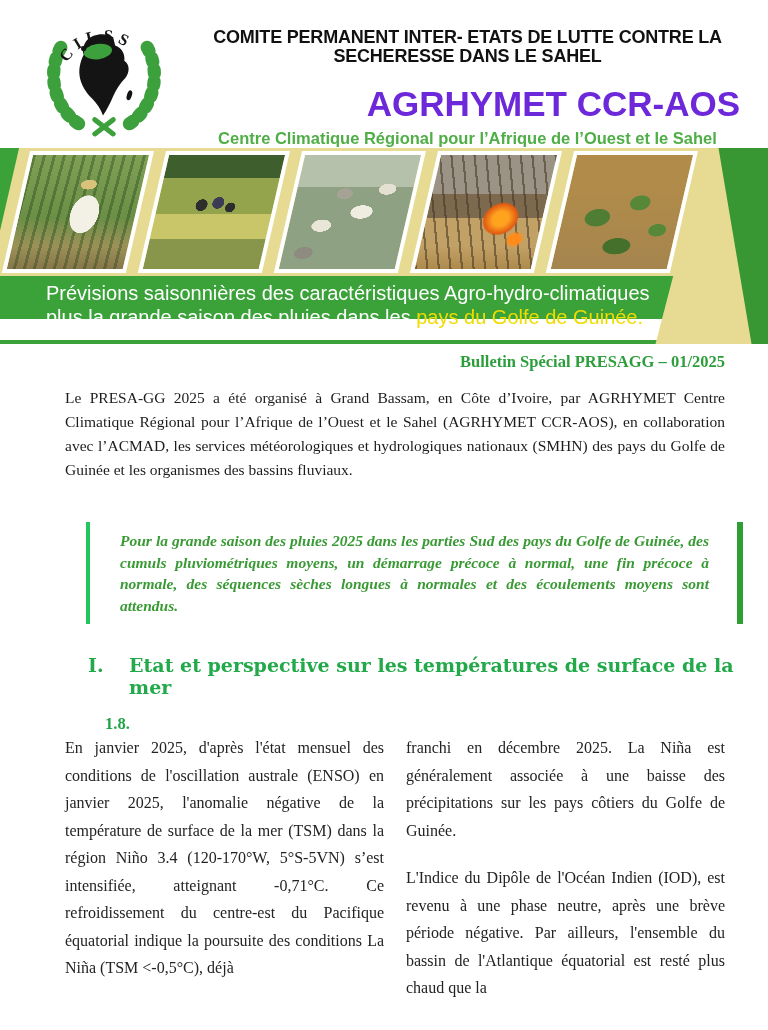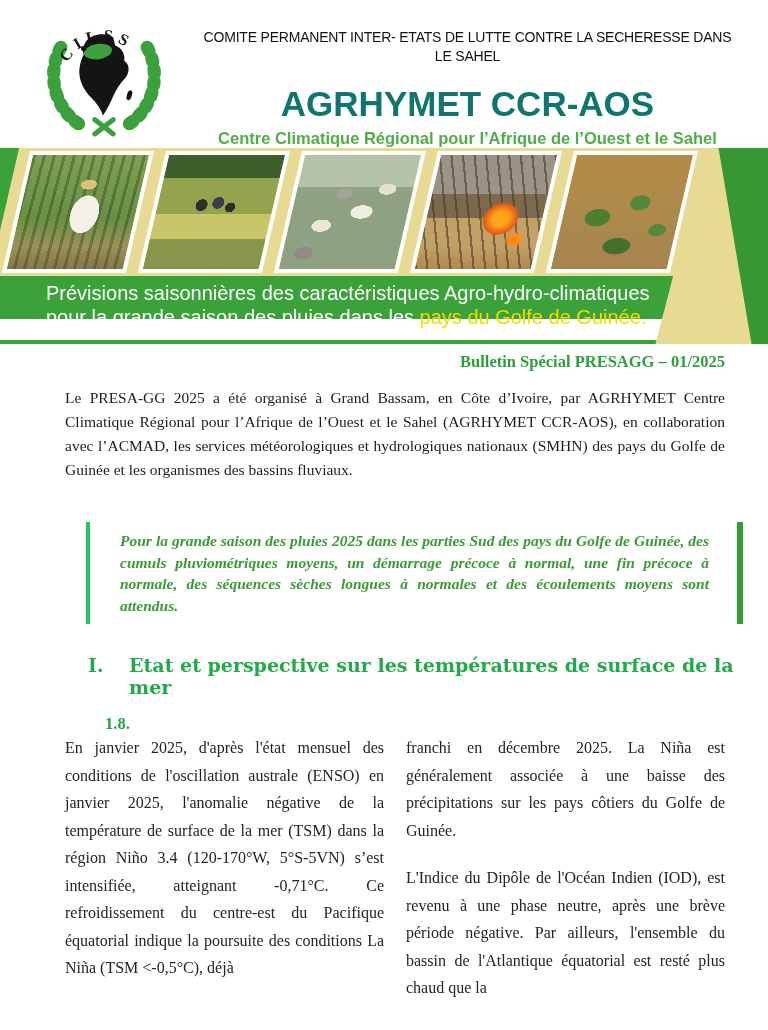--- a/index.html
+++ b/index.html
@@ -7,27 +7,27 @@
   body {
     width:768px; height:1030px; overflow:hidden; position:relative;
     font-family:"Liberation Serif", serif; color:#222;
   }
   
   .header { position:relative; padding-top:16px; height:140px; }
   .logo { position:absolute; left:34px; top:14px; width:140px; height:126px; }
   .logo svg { width:100%; height:100%; }
   .header-text { margin-left:195px; width:545px; text-align:center; }
   .org-lines {
-    font-family:"Liberation Sans", sans-serif; font-weight:400;
-    font-size:14px; line-height:19px; color:#111; letter-spacing:-0.2px;
+    font-family:"Liberation Sans", sans-serif; font-weight:700;
+    font-size:18px; line-height:19px; color:#111; letter-spacing:-0.2px;
     padding-top:12px;
   }
   .main-title {
     font-family:"Liberation Sans", sans-serif; font-weight:600;
-    font-size:35px; line-height:40px; color:#0f766e; margin-top:18px;
+    font-size:35px; line-height:40px; color:#6d28d9; margin-top:18px;text-align:right;
   }
   .sub-title {
     font-family:"Liberation Sans", sans-serif; font-weight:700;
     font-size:16.5px; line-height:22px; color:#4FAE46; margin-top:3px;
   }
   
   .hero { position:relative; margin-top:8px; height:196px; overflow:hidden; background:#fff; }
   .hero-photos-bg { position:absolute; left:0; top:0; width:100%; height:128px; background:#E7DB93; }
   .hero-banner {
     position:absolute; left:0; top:128px; width:100%; height:43px; background:#3AA239;
@@ -147,21 +147,21 @@
     </div>
     <div class="main-title">AGRHYMET CCR-AOS</div>
     <div class="sub-title">Centre Climatique Régional pour l’Afrique de l’Ouest et le Sahel</div>
   </div>
 </div>
 
 <div class="hero">
   <div class="hero-photos-bg"></div>
   <div class="hero-banner">
     <div>Prévisions saisonnières des caractéristiques Agro-hydro-climatiques</div>
-    <div><span>pour la grande saison des pluies dans les </span><span class="hl">pays du Golfe de Guinée.</span></div>
+    <div><span>plus la grande saison des pluies dans les </span><span class="hl">pays du Golfe de Guinée.</span></div>
   </div>
   <div class="hero-gap"></div>
   <div class="hero-line"></div>
   <div class="left-band"></div>
   <div class="photo-row">
     <div class="photo p1"></div>
     <div class="photo p2"></div>
     <div class="photo p3"></div>
     <div class="photo p4"></div>
     <div class="photo p5"></div>

